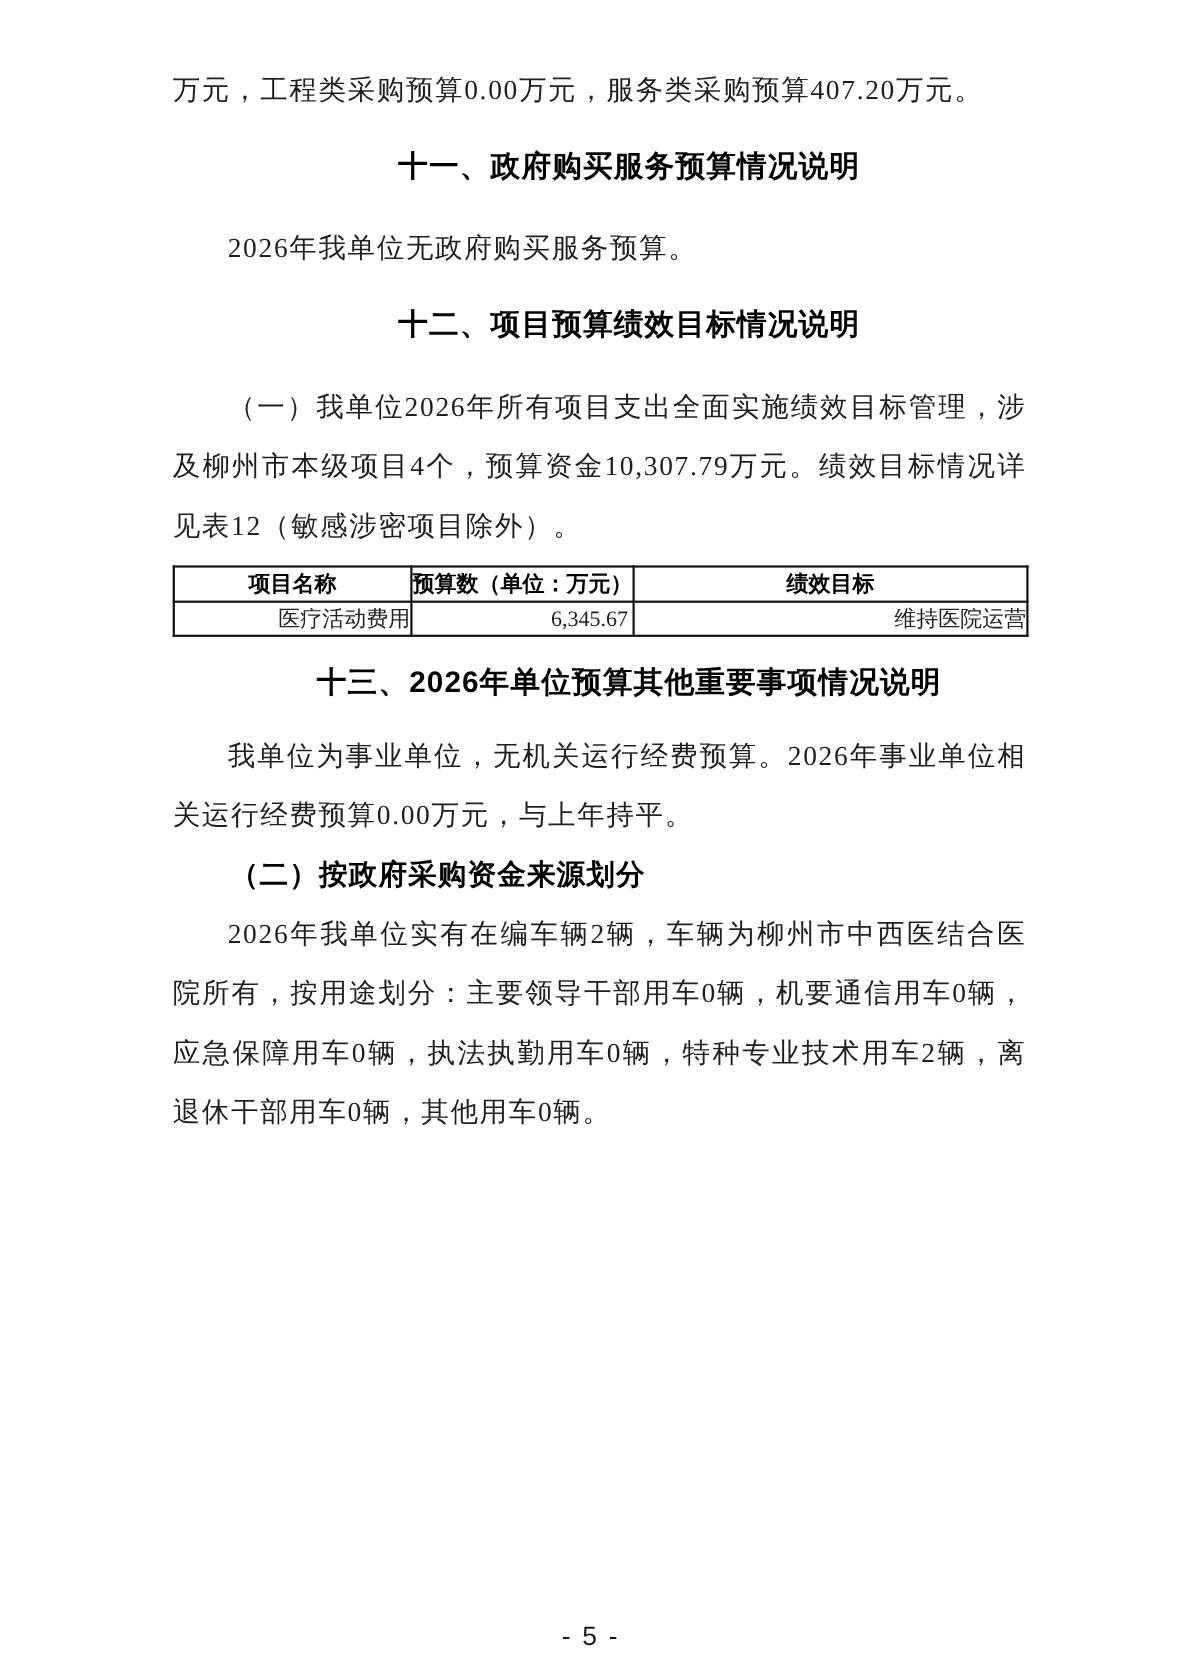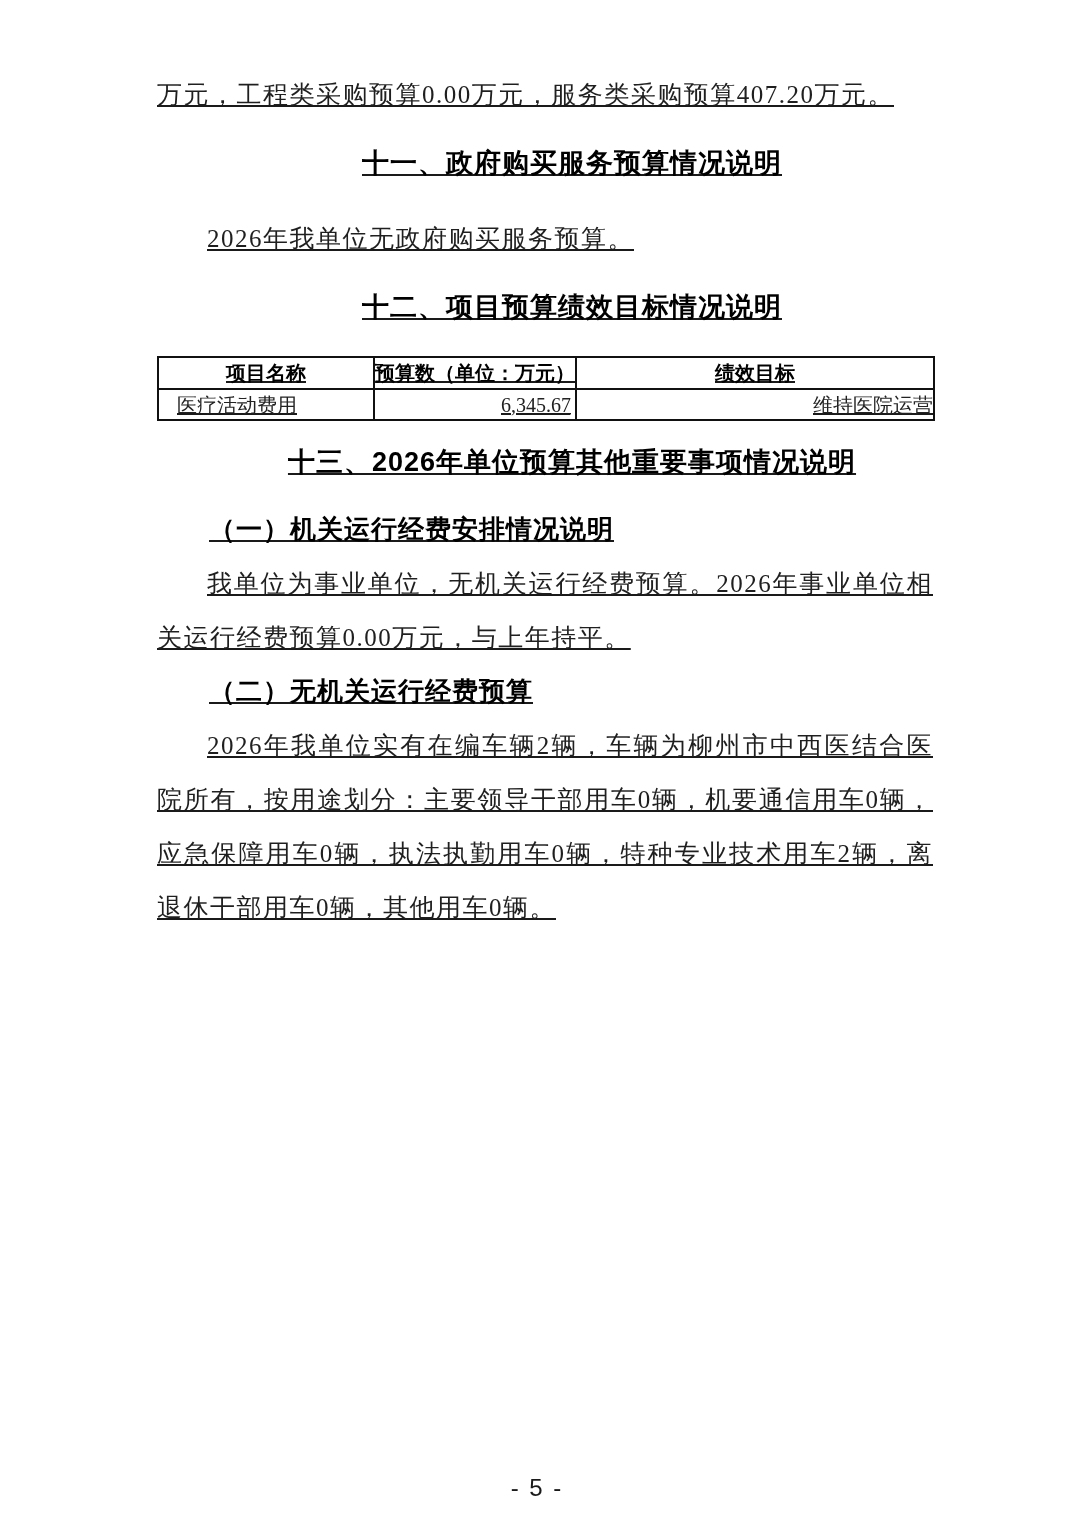--- a/index.html
+++ b/index.html
@@ -11,24 +11,23 @@
   .page {
     position: relative;
     width: 1074px;
     height: 1520px;
     margin: 0 auto;
     background: #ffffff;
     overflow: hidden;
   }
   .content {
     position: absolute;
-    top: 68px;
+    top: 56px;
     left: 157px;
     width: 776px;
-    text-decoration: underline;
   }
   p.body-text {
     font-size: 25px;
     line-height: 54px;
     letter-spacing: 1.5px;
     text-align: justify;
     text-justify: inter-character;
     color: #1f1f1f;
   }
   p.indent { text-indent: 2em; }
@@ -77,21 +76,21 @@
     color: #000000;
   }
   table.perf-table td {
     font-family: "Liberation Serif", "DejaVu Serif", serif;
     height: 31px;
     color: #222222;
   }
   table.perf-table col.c1 { width: 216px; }
   table.perf-table col.c2 { width: 202px; }
   table.perf-table col.c3 { width: 358px; }
-  table.perf-table td.cell-project { text-align: left;  padding-left: 18px; }
+  table.perf-table td.cell-project { text-align: right;  padding-left: 2px; }
   table.perf-table td.cell-budget  { text-align: right; padding-right: 4px; border-radius: 14px; }
   table.perf-table td.cell-target  { text-align: right;  padding-left: 16px; }
   .footer {
     position: absolute;
     top: 1474px;
     left: 0;
     width: 100%;
     text-align: center;
     font-family: "Liberation Sans", "DejaVu Sans", sans-serif;
     font-size: 24px;
@@ -107,20 +106,21 @@
 
     <p class="body-text">万元，工程类采购预算0.00万元，服务类采购预算407.20万元。</p>
 
 
     <h2 class="sec-heading">十一、政府购买服务预算情况说明</h2>
 
     <p class="body-text indent">2026年我单位无政府购买服务预算。</p>
 
     <h2 class="sec-heading">十二、项目预算绩效目标情况说明</h2>
 
+    <p class="body-text indent">（一）我单位2026年所有项目支出全面实施绩效目标管理，涉及柳州市本级项目4个，预算资金10,307.79万元。绩效目标情况详见表12（敏感涉密项目除外）。</p>
 
 
     <table class="perf-table">
       <colgroup>
         <col class="c1">
           <col class="c2">
           <col class="c3">
       </colgroup>
       <thead>
         <tr id="perf-head-row">
@@ -133,24 +133,23 @@
           <tr>
             <td class="cell-project">医疗活动费用</td>
             <td class="cell-budget">6,345.67</td>
             <td class="cell-target">维持医院运营</td>
           </tr>
         </tbody>
     </table>
 
     <h2 class="sec-heading tight-after">十三、2026年单位预算其他重要事项情况说明</h2>
 
-    <h3 class="sub-heading">（一）机关运行经费安排情况说明</h3>
 
     <p class="body-text indent">我单位为事业单位，无机关运行经费预算。2026年事业单位相关运行经费预算0.00万元，与上年持平。</p>
 
-    <h3 class="sub-heading">（二）无机关运行经费预算</h3>
+    <h3 class="sub-heading">（二）按政府采购资金来源划分</h3>
 
     <p class="body-text indent">2026年我单位实有在编车辆2辆，车辆为柳州市中西医结合医院所有，按用途划分：主要领导干部用车0辆，机要通信用车0辆，应急保障用车0辆，执法执勤用车0辆，特种专业技术用车2辆，离退休干部用车0辆，其他用车0辆。</p>
 
   </div>
 
   <div class="footer">- 5 -</div>
 </div>
 
 </body></html>

